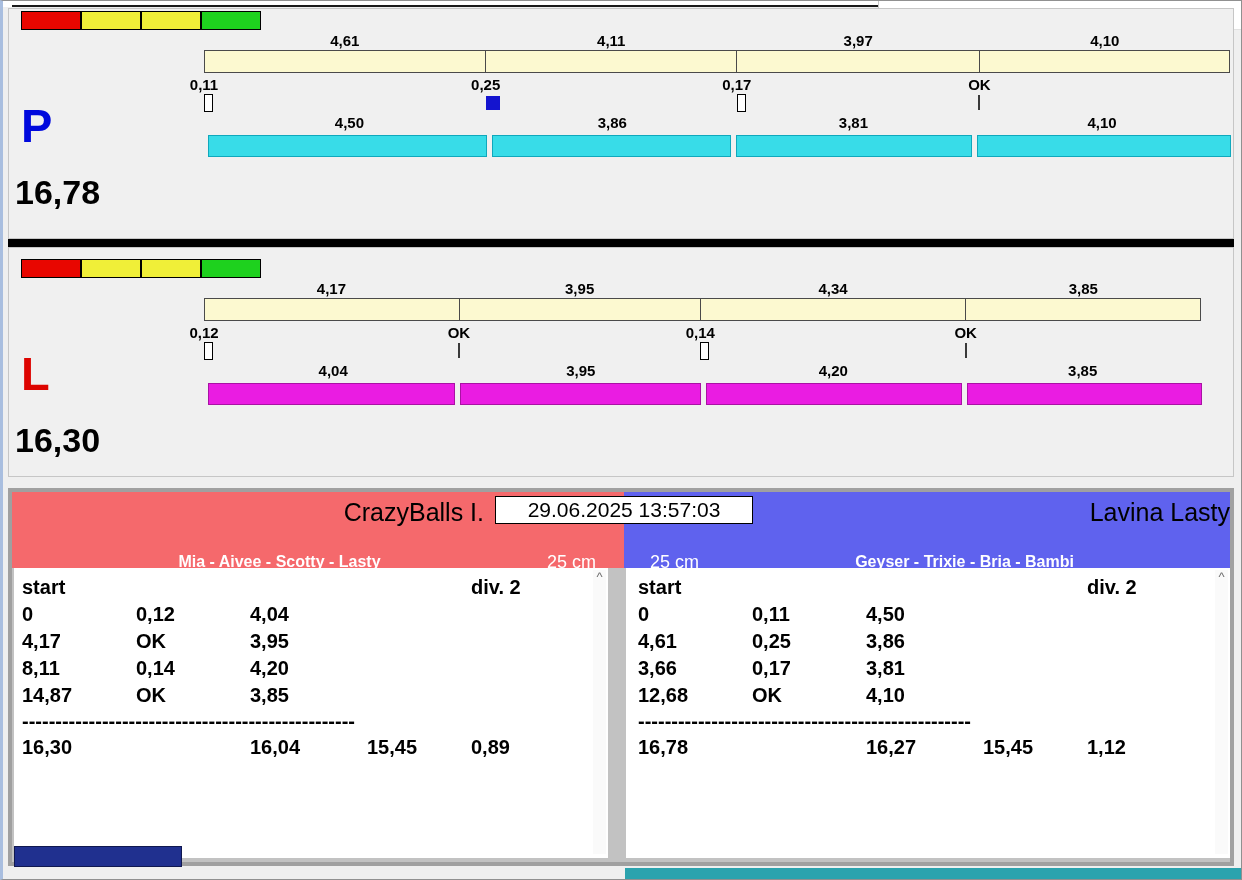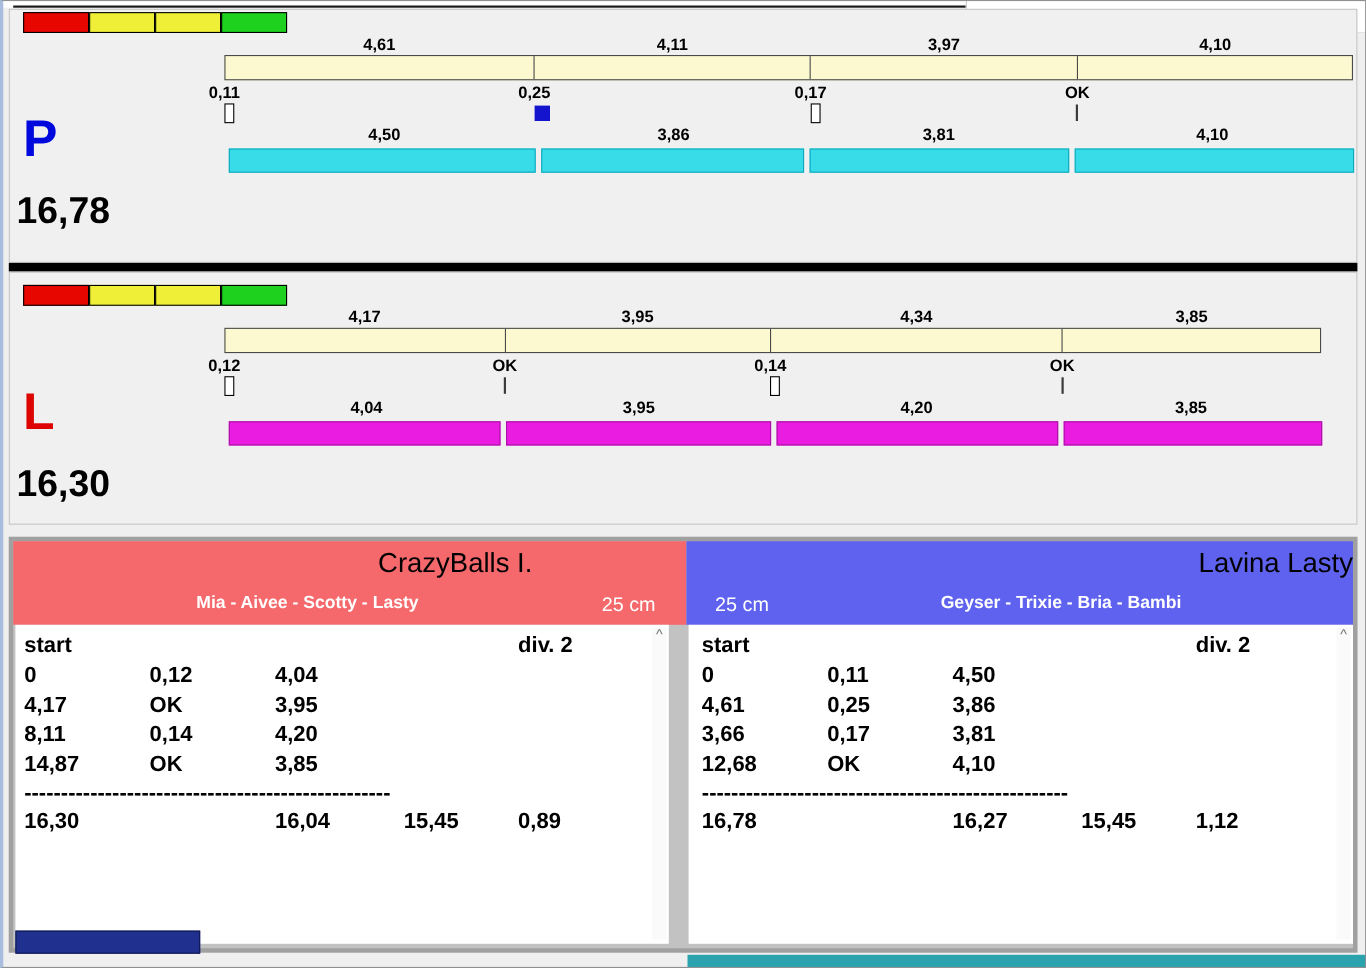--- a/index.html
+++ b/index.html
@@ -47,21 +47,21 @@
 .lane-l .lane-letter{color:#dd0400}
 .lane-total{position:absolute;left:6px;top:calc(166px + var(--dy));font-size:34px;font-weight:bold;color:#000;line-height:1}
 
 .results{position:absolute;top:488px;left:8px;width:1226px;height:378px;background:#c2c2c2;border:4px solid #a0a0a0;z-index:1}
 .res-header{display:flex;height:76px;position:relative}
 .team-left{width:612px;background:#f5696c}
 .team-right{flex:1;background:#5f62ee}
 .team-title{font-size:25px;font-weight:normal;color:#000;text-align:right;padding-top:7px;line-height:1.1}
 .team-left .team-title{padding-right:140px}
 .team-right .team-title{padding-left:125px}
-.sub-row{display:flex;margin-top:12px;align-items:center}
+.sub-row{display:flex;margin-top:25px;align-items:center}
 .dogs{flex:1;text-align:center;color:#fff;font-weight:bold;font-size:16px;white-space:nowrap}
 .height{color:#fff;font-weight:normal;font-size:18px;white-space:nowrap}
 .height.hl{margin-right:28px}
 .height.hr{margin-left:26px}
 .timestamp{position:absolute;left:483px;top:4px;width:258px;height:28px;background:#fff;border:1px solid #000;font-size:21px;color:#000;text-align:center;line-height:26px;z-index:3}
 .res-body{display:flex;height:294px}
 .rpanel{position:relative;background:#fff;height:290px;font-size:20px;font-weight:bold;color:#000}
 .rpanel.pl{width:594px;margin-left:2px;padding:6px 0 0 8px}
 .rpanel.pr{width:604px;margin-left:18px;padding:6px 0 0 12px}
 .trow{display:flex;line-height:27px;white-space:nowrap}
@@ -263,20 +263,21 @@
         <span class="height hl">25 cm</span>
       </div>
     </div>
     <div class="team-right">
       <div class="team-title">Lavina Lasty</div>
       <div class="sub-row">
         <span class="height hr">25 cm</span>
         <span class="dogs">Geyser - Trixie - Bria - Bambi</span>
       </div>
     </div>
+    <div class="timestamp">29.06.2025 13:57:03</div>
   </div>
 
   <div class="res-body">
 
     <div class="rpanel pl">
       <div class="trow">
         <span class="tc1">start</span>
         <span class="tc2"></span>
         <span class="tc3"></span>
         <span class="tc4"></span>

